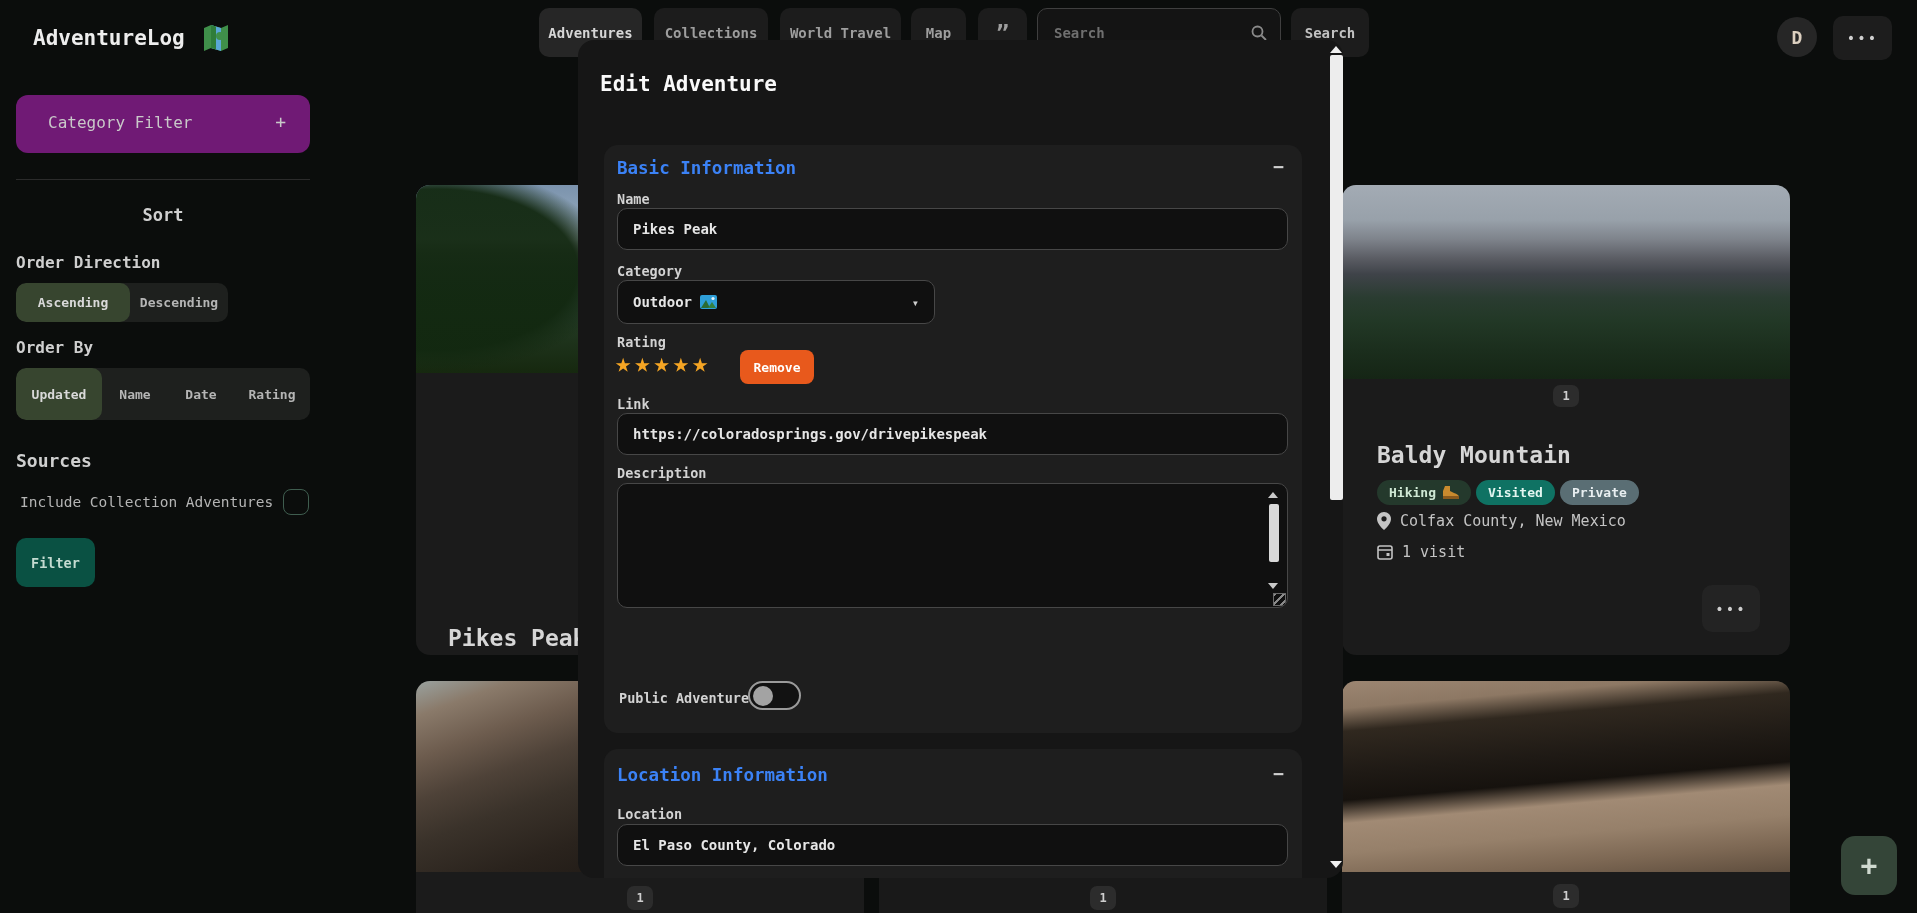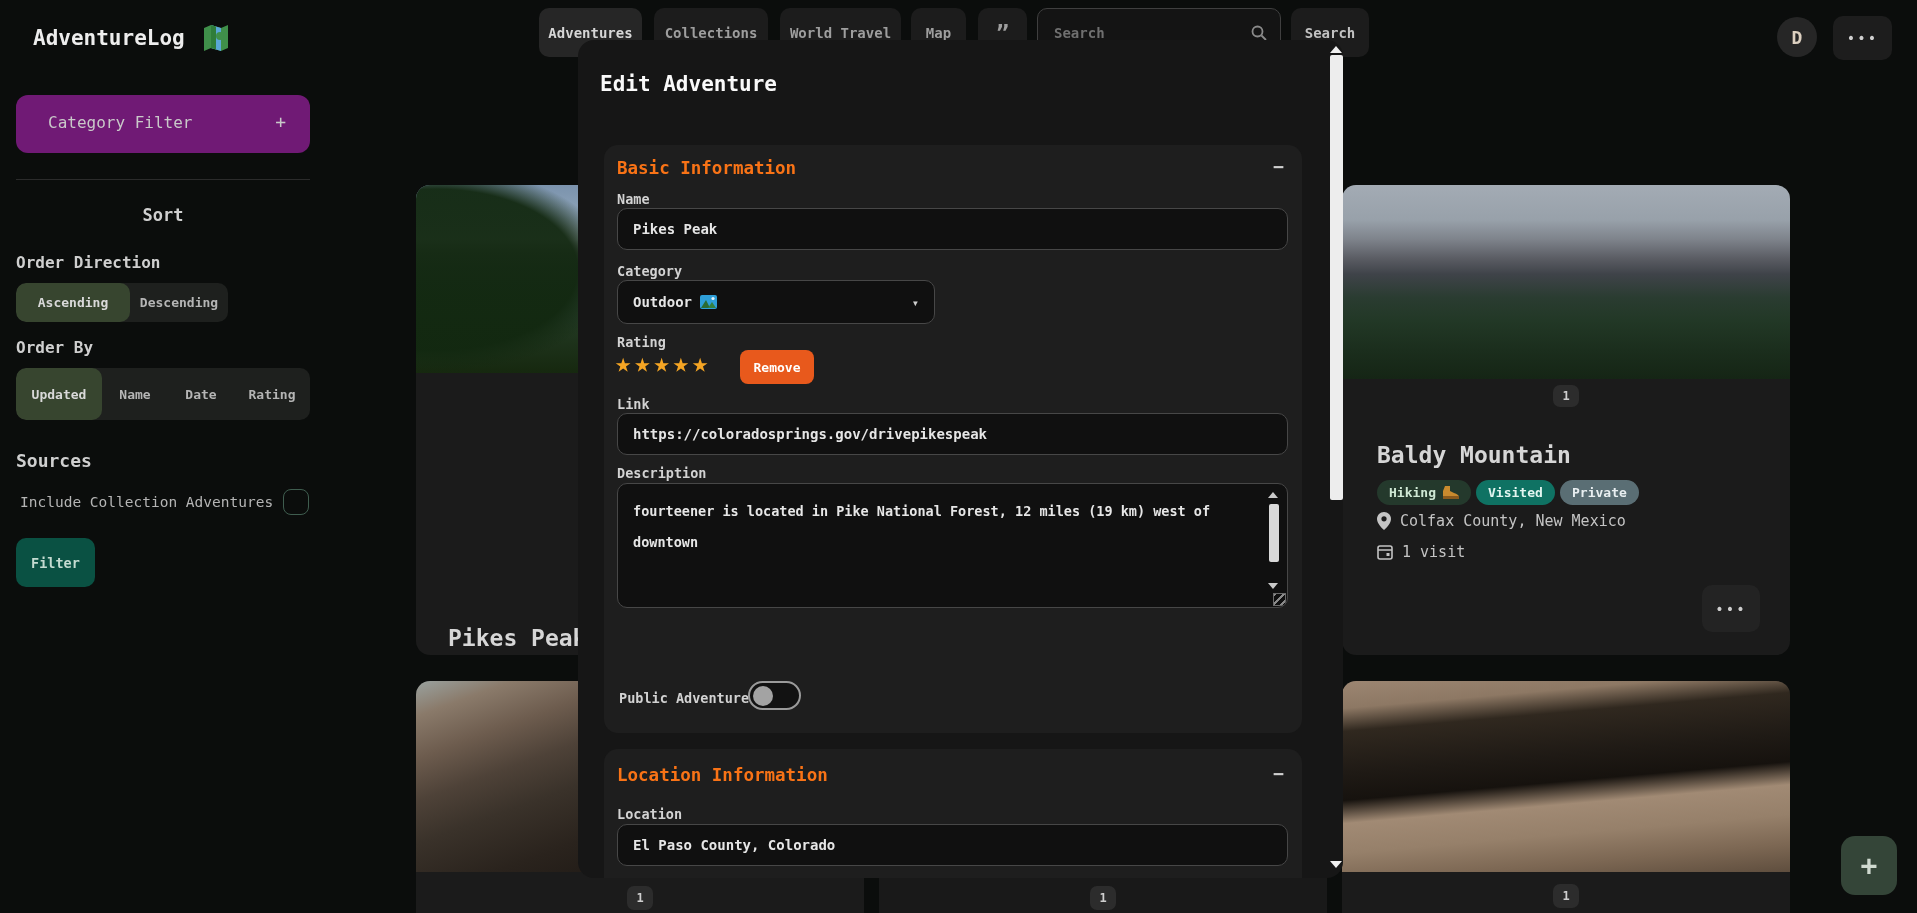--- a/index.html
+++ b/index.html
@@ -33,21 +33,21 @@
   .pill.teal  { background:#0f7263; color:#e2f5f0; }
   .pill.gray  { background:#5a6e74; color:#e8eef0; }
   .rowtxt { font-size:15px; color:#c4c4c4; display:flex; align-items:center; gap:9px; }
   .countbadge { background:#2c2c2c; border-radius:7px; color:#cfcfcf; font-size:12px;
                 font-weight:700; display:flex; align-items:center; justify-content:center; }
   .morebtn { background:#232323; border-radius:10px; display:flex; align-items:center;
              justify-content:center; color:#cfcfcf; font-size:14px; letter-spacing:2px; }
   .modal { background:#161616; border-radius:16px; }
   .modaltitle { font-size:21px; font-weight:700; color:#fafafa; }
   .section { background:#1e1e1e; border-radius:14px; }
-  .sectitle { font-size:17.5px; font-weight:700; color:#f97316; }
+  .sectitle { font-size:17.5px; font-weight:700; color:#3b82f6; }
   .collapse { font-size:18px; font-weight:700; color:#d0d0d0; }
   .flabel { font-size:13.5px; font-weight:700; color:#d2d2d2; }
   .finput { background:#101010; border:1px solid #474747; border-radius:10px; color:#e6e6e6;
             font:700 14px "DejaVu Sans Mono",monospace; padding-left:15px; width:100%; height:100%; }
   .stars { color:#f5a524; font-size:27px; letter-spacing:3px; line-height:1; }
   .btn-remove { background:#e8591c; border-radius:8px; color:#fff; font-size:13px; font-weight:700;
                 display:flex; align-items:center; justify-content:center; }
   .textarea { background:#101010; border:1px solid #474747; border-radius:10px;
               padding:12px 30px 12px 15px; font-size:13.5px; font-weight:700; color:#e6e6e6;
               line-height:31px; overflow:hidden; }
@@ -233,21 +233,20 @@
       <div class="stars abs" style="left:11px;top:204px;">★★★★★</div>
       <div class="btn-remove abs" style="left:136px;top:205px;width:74px;height:34px;">Remove</div>
 
       <div class="flabel abs" style="left:13px;top:251px;">Link</div>
       <div class="abs" style="left:13px;top:268px;width:671px;height:42px;">
         <input class="finput" value="https://coloradosprings.gov/drivepikespeak" style="">
       </div>
 
       <div class="flabel abs" style="left:13px;top:320px;">Description</div>
       <div class="textarea abs" style="left:13px;top:338px;width:671px;height:125px;">
-        <div>fourteener is located in Pike National Forest, 12 miles (19 km) west of downtown</div>
 
         <span class="tri-up sm abs" style="right:9px;top:8px;"></span>
         <div class="scrollthumb abs" style="right:8px;top:20px;width:10px;height:58px;background:#d9d9d9;"></div>
         <span class="tri-down sm abs" style="right:9px;bottom:18px;"></span>
         <div class="resize-corner abs" style="right:1px;bottom:1px;width:13px;height:13px;"></div>
       </div>
 
 
       <div class="flabel abs" style="left:15px;top:545px;">Public Adventure</div>
       <div class="toggle abs" style="left:144px;top:536px;width:53px;height:29px;">

